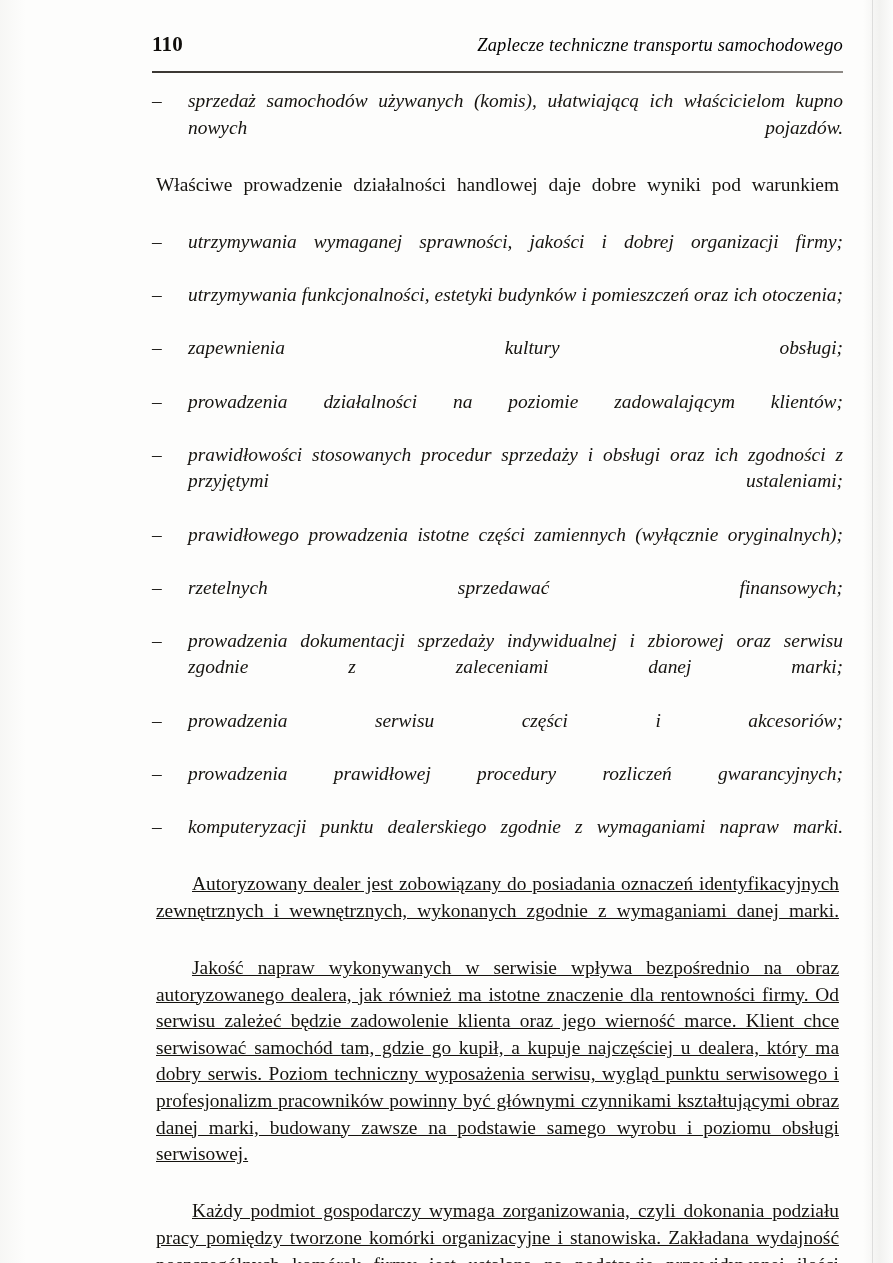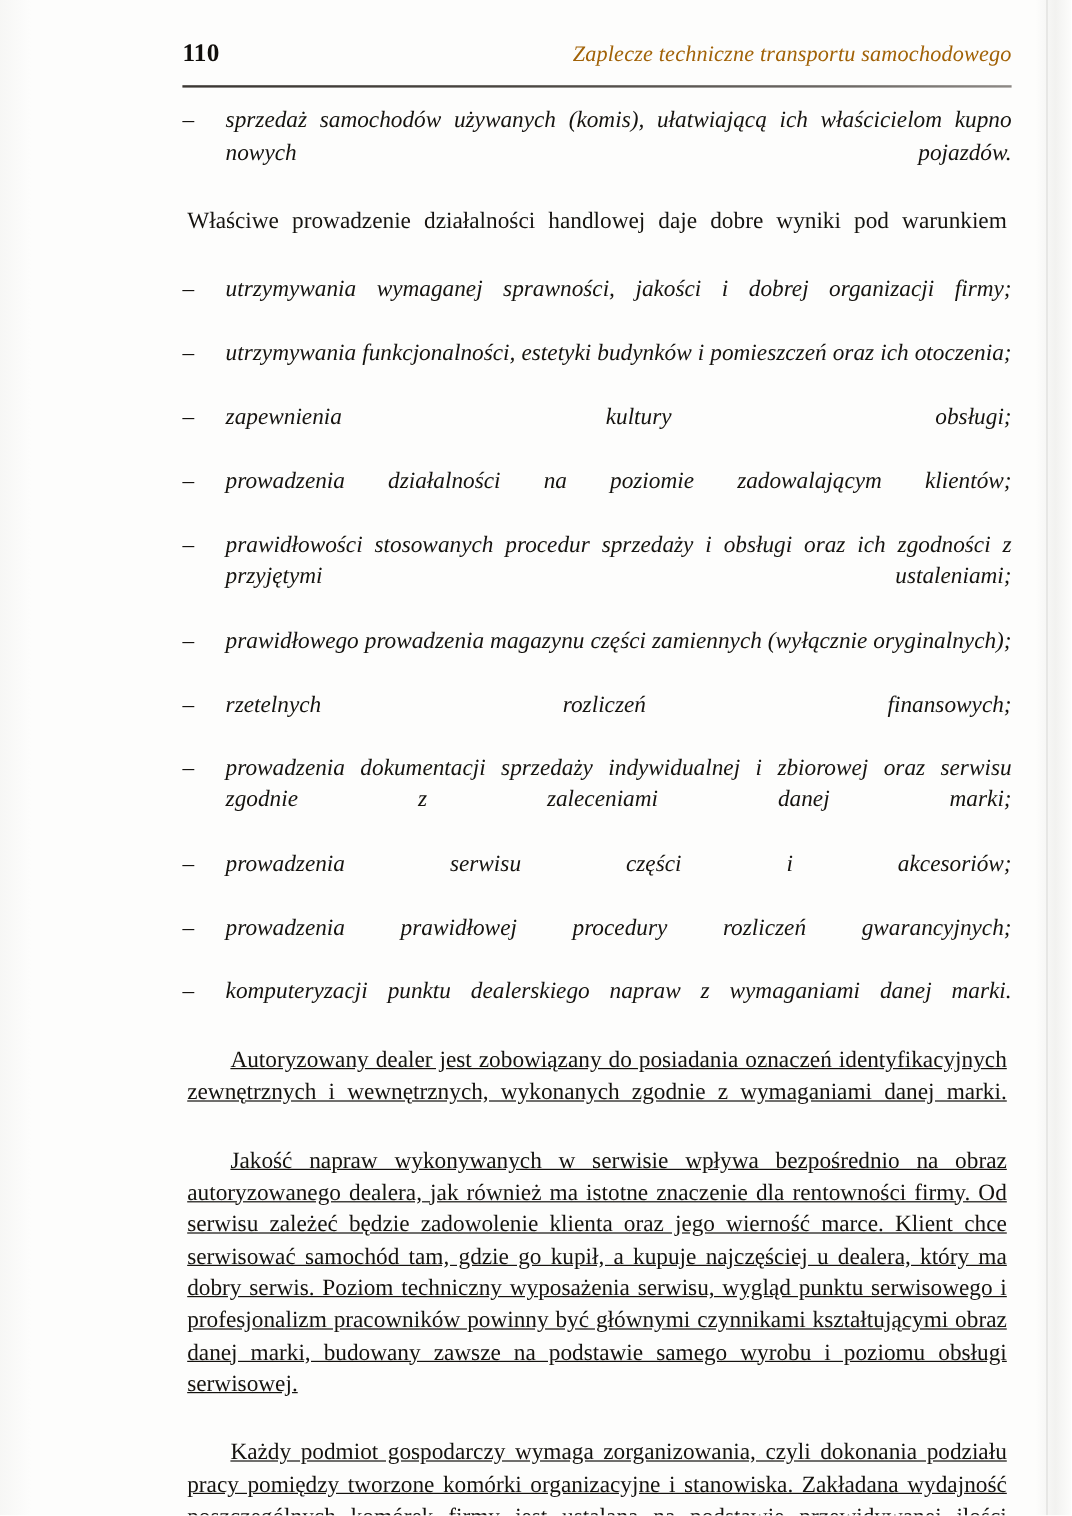--- a/index.html
+++ b/index.html
@@ -58,21 +58,21 @@
     font-weight: bold;
     font-size: 21px;
     letter-spacing: 0.2px;
     line-height: 1;
     color: #100e0b;
   }
   .booktitle {
     font-style: italic;
     font-size: 18.5px;
     letter-spacing: 0.15px;
-    color: #a16207;
+    color: #000000;
     white-space: nowrap;
   }
   .headrule {
     position: absolute;
     left: 152px;
     top: 71px;
     width: 691px;
     height: 2px;
     background: linear-gradient(to right, #3b3733 0%, #4a4641 40%, #6d6965 80%, #8d8985 100%);
   }
@@ -162,41 +162,41 @@
       <li>
         <span class="dash">–</span>
         <span class="txt">prowadzenia działalności na poziomie zadowalającym klientów;</span>
       </li>
       <li>
         <span class="dash">–</span>
         <span class="txt">prawidłowości stosowanych procedur sprzedaży i obsługi oraz ich zgodności z przyjętymi ustaleniami;</span>
       </li>
       <li>
         <span class="dash">–</span>
-        <span class="txt">prawidłowego prowadzenia magazynu części zamiennych (wyłącznie oryginalnych);</span>
-      </li>
-      <li>
-        <span class="dash">–</span>
-        <span class="txt">rzetelnych rozliczeń finansowych;</span>
+        <span class="txt">prawidłowego prowadzenia istotne części zamiennych (wyłącznie oryginalnych);</span>
+      </li>
+      <li>
+        <span class="dash">–</span>
+        <span class="txt">rzetelnych sprzedawać finansowych;</span>
       </li>
       <li>
         <span class="dash">–</span>
         <span class="txt">prowadzenia dokumentacji sprzedaży indywidualnej i zbiorowej oraz serwisu zgodnie z zaleceniami danej marki;</span>
       </li>
       <li>
         <span class="dash">–</span>
         <span class="txt">prowadzenia serwisu części i akcesoriów;</span>
       </li>
       <li>
         <span class="dash">–</span>
         <span class="txt">prowadzenia prawidłowej procedury rozliczeń gwarancyjnych;</span>
       </li>
       <li>
         <span class="dash">–</span>
-        <span class="txt">komputeryzacji punktu dealerskiego napraw z wymaganiami danej marki.</span>
+        <span class="txt">komputeryzacji punktu dealerskiego zgodnie z wymaganiami napraw marki.</span>
       </li>
     </ul>
 
     <p class="p indent">Autoryzowany dealer jest zobowiązany do posiadania oznaczeń identyfikacyjnych zewnętrznych i wewnętrznych, wykonanych zgodnie z wymaganiami danej marki.</p>
     <p class="p indent">Jakość napraw wykonywanych w serwisie wpływa bezpośrednio na obraz autoryzowanego dealera, jak również ma istotne znaczenie dla rentowności firmy. Od serwisu zależeć będzie zadowolenie klienta oraz jego wierność marce. Klient chce serwisować samochód tam, gdzie go kupił, a kupuje najczęściej u dealera, który ma dobry serwis. Poziom techniczny wyposażenia serwisu, wygląd punktu serwisowego i profesjonalizm pracowników powinny być głównymi czynnikami kształtującymi obraz danej marki, budowany zawsze na podstawie samego wyrobu i poziomu obsługi serwisowej.</p>
     <p class="p indent">Każdy podmiot gospodarczy wymaga zorganizowania, czyli dokonania podziału pracy pomiędzy tworzone komórki organizacyjne i stanowiska. Zakładana wydajność poszczególnych komórek firmy jest ustalana na podstawie przewidywanej ilości sprzedawanych i obsługiwanych samochodów. Ustala się przy tym także proporcje między liczbą pracowników bezpośrednio i pośrednio „produkcyjnych”. Ktoś musi sprzątać, ktoś obsługiwać klientów w salonie i serwisie, załatwiać reklamacje, gwarancje, sprzedawać i magazynować części zamienne i akcesoria, naprawiać samochody itd.</p>
 
   </div>
 </div>
 

